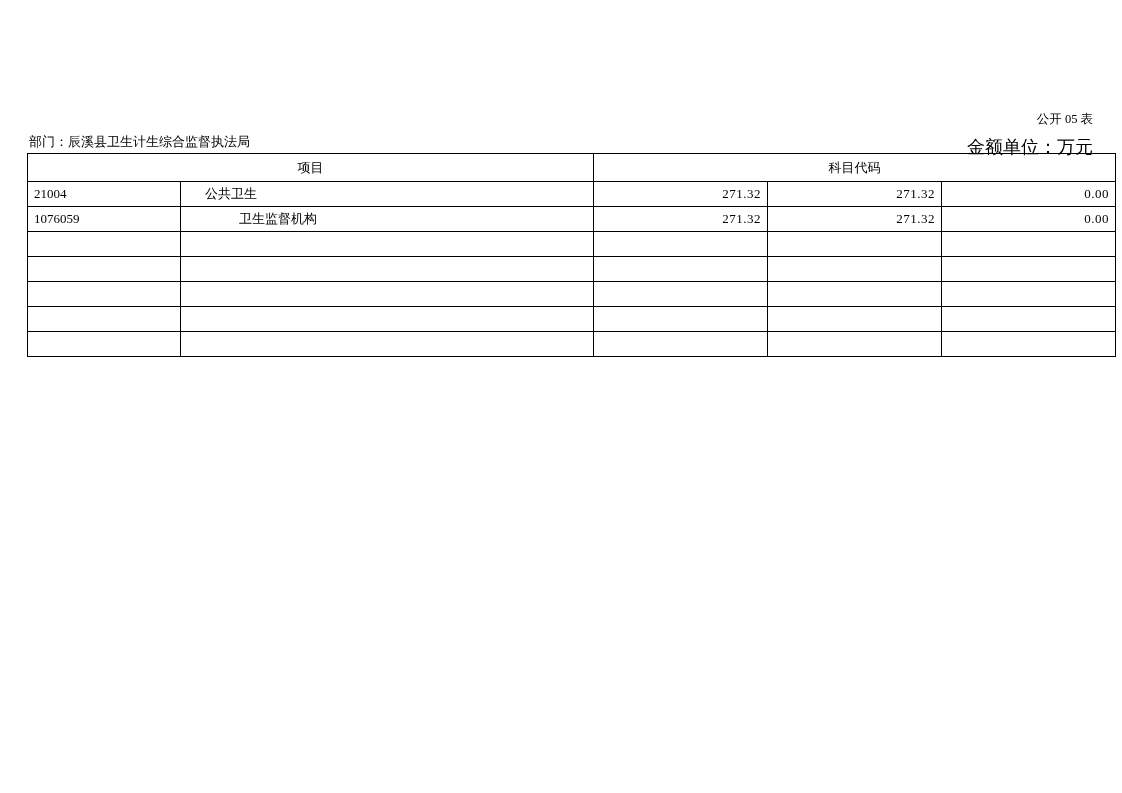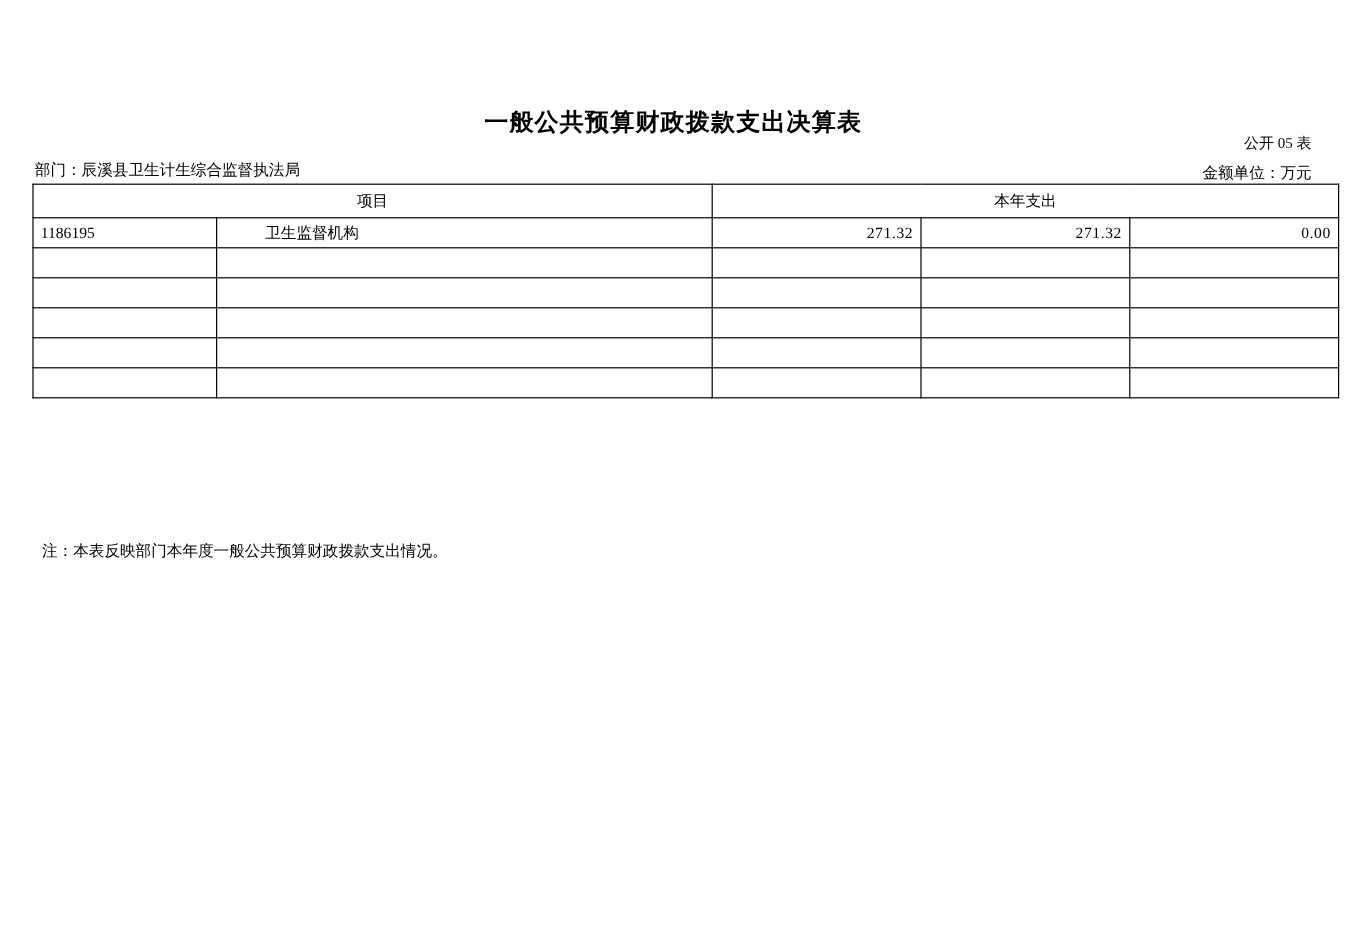--- a/index.html
+++ b/index.html
@@ -42,21 +42,21 @@
     position: absolute;
     top: 133px;
     left: 29px;
     font-size: 13px;
     font-weight: normal;
   }
   .unit-line {
     position: absolute;
     top: 135px;
     right: 29px;
-    font-size: 13px;
+    font-size: 18px;
     text-align: right;
   }
   table.main {
     position: absolute;
     top: 153px;
     left: 27px;
     width: 1068px;
     border-collapse: collapse;
     table-layout: fixed;
   }
@@ -96,45 +96,51 @@
     top: 450px;
     left: 35px;
     font-size: 13px;
   }
 </style>
 </head>
 <body>
 
 <div class="page">
 
-  <div class="title">一般公共预算财政拨款支出决算表</div>
 
   <div class="form-code">公开 05 表</div>
 
   <div class="dept-line">部门：辰溪县卫生计生综合监督执法局</div>
 
   <div class="unit-line">金额单位：万元</div>
 
   <table class="main">
     <colgroup>
       <col class="c-code">
       <col class="c-name">
       <col class="c-sub">
       <col class="c-base">
       <col class="c-proj">
     </colgroup>
     <tbody>
       <tr class="hdr-group">
         <td colspan="2" class="center">项目</td>
-        <td colspan="3" class="center">本年支出</td>
+        <td colspan="3" class="center">科目代码</td>
       </tr>
 
       <tr class="row-data">
-        <td class="left">1186195</td>
-        <td class="left" style="padding-left:40px;">卫生监督机构</td>
+        <td class="left">21004</td>
+        <td class="left" style="padding-left:24px;">公共卫生</td>
+        <td class="right num">271.32</td>
+        <td class="right num">271.32</td>
+        <td class="right num">0.00</td>
+      </tr>
+      <tr class="row-data">
+        <td class="left">1076059</td>
+        <td class="left" style="padding-left:58px;">卫生监督机构</td>
         <td class="right num">271.32</td>
         <td class="right num">271.32</td>
         <td class="right num">0.00</td>
       </tr>
 
       <tr class="row-empty">
         <td></td>
         <td></td>
         <td></td>
         <td></td>
@@ -164,15 +170,14 @@
       <tr class="row-empty">
         <td></td>
         <td></td>
         <td></td>
         <td></td>
         <td></td>
       </tr>
     </tbody>
   </table>
 
-  <div class="note">注：本表反映部门本年度一般公共预算财政拨款支出情况。</div>
 
 </div>
 
 </body></html>

